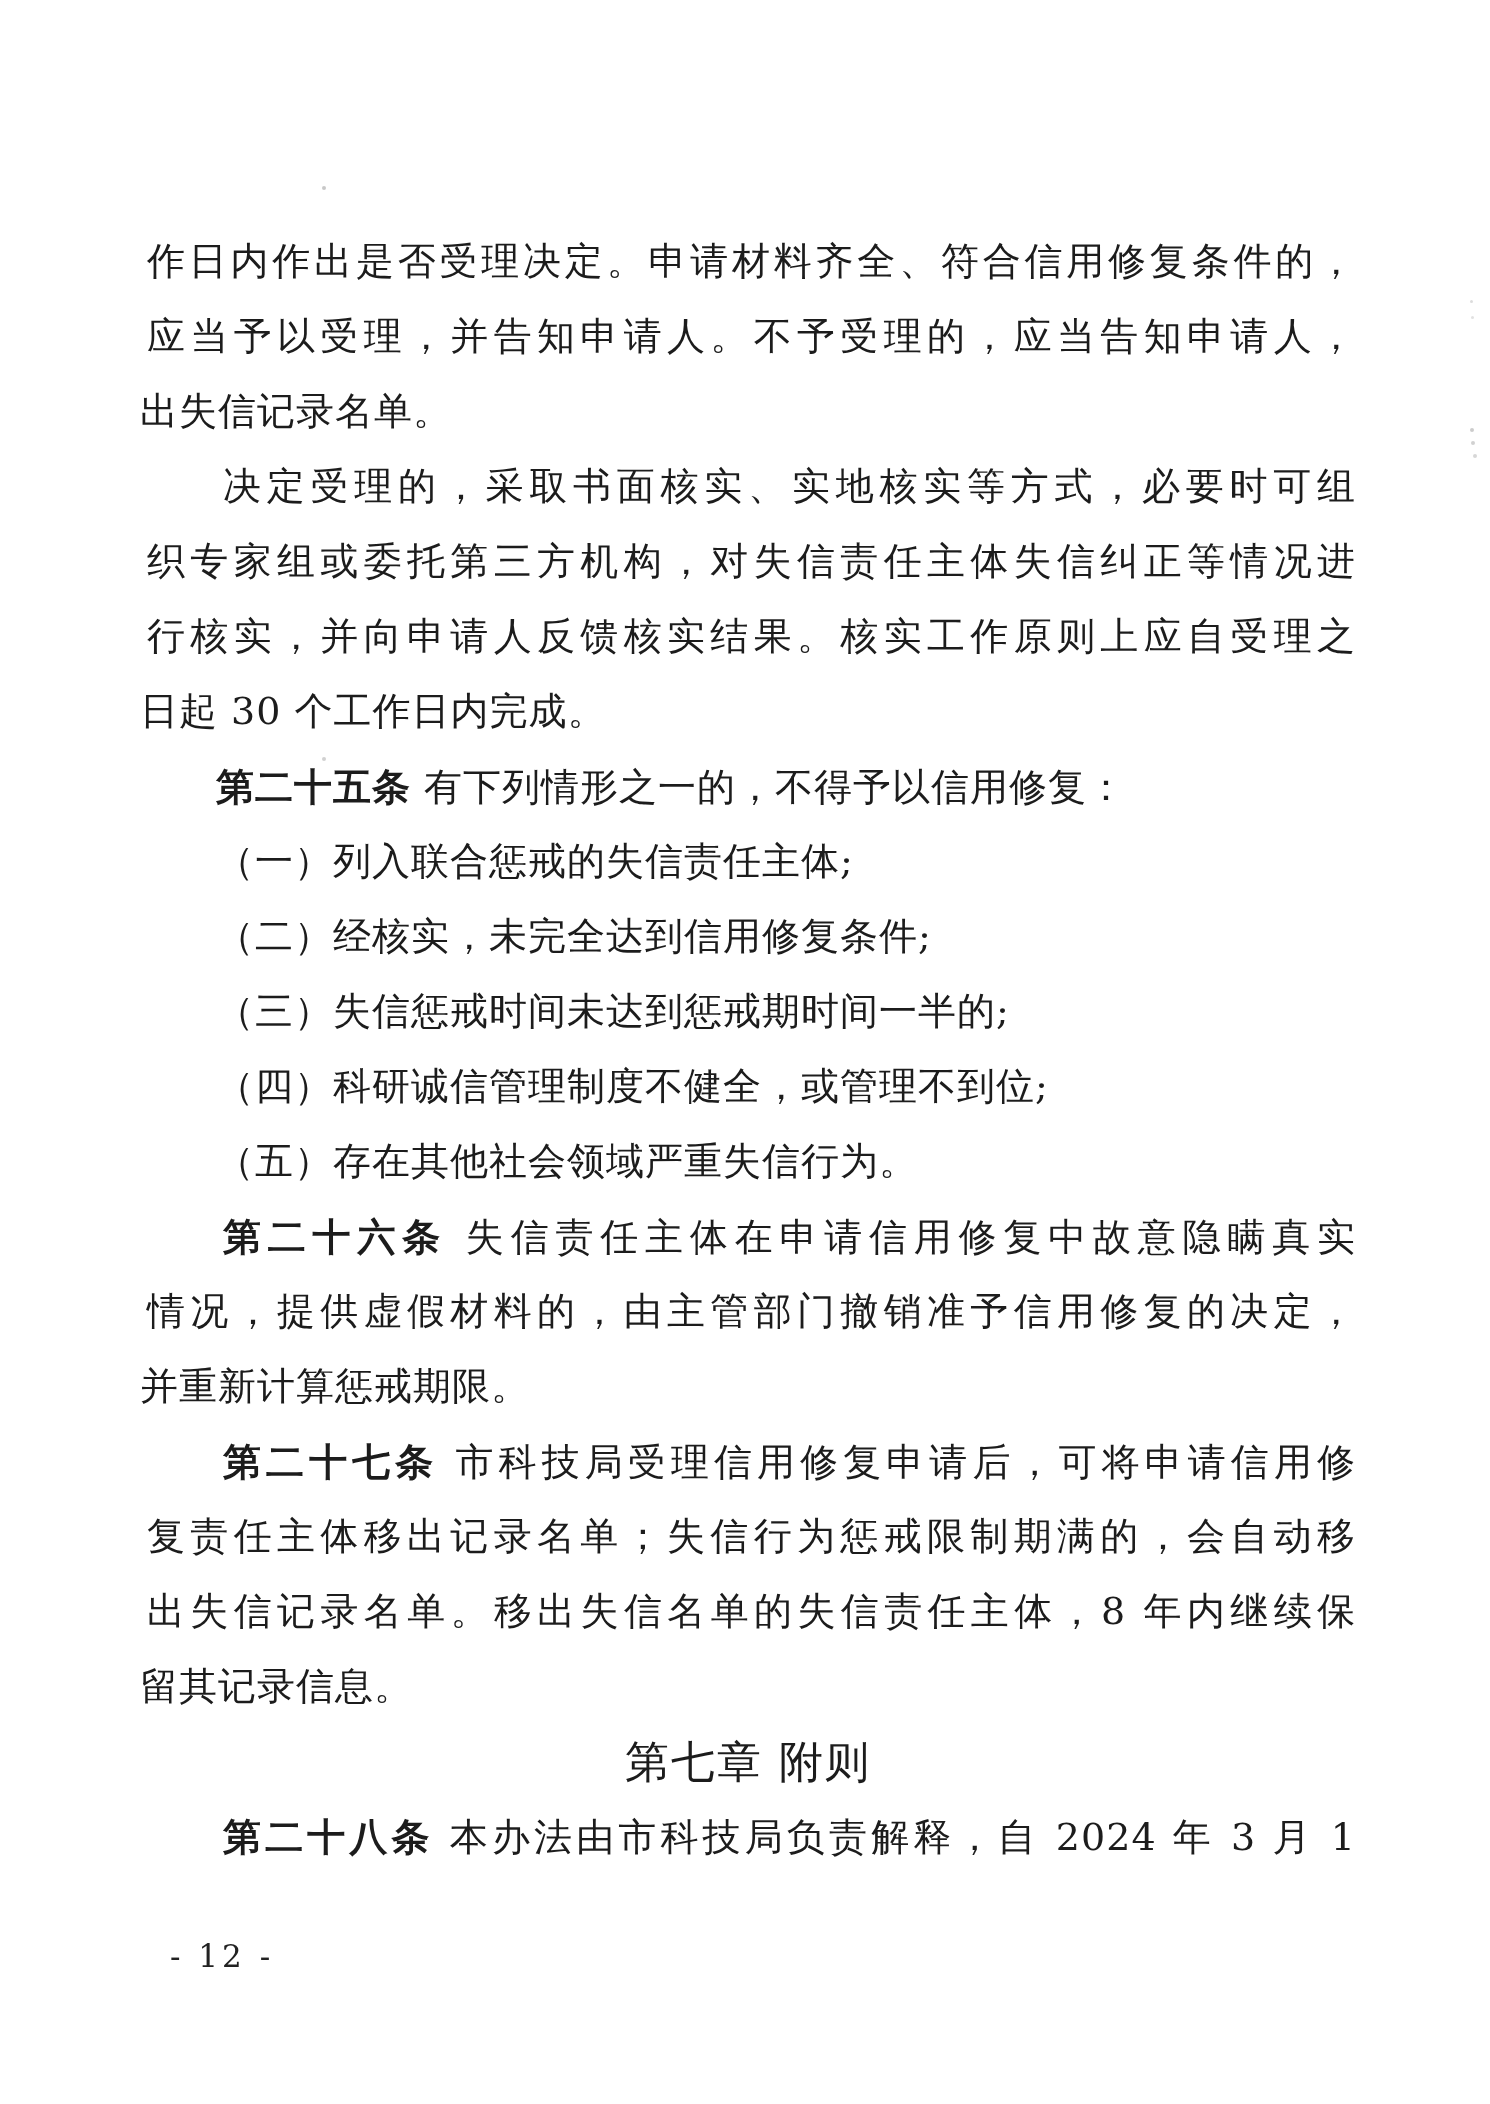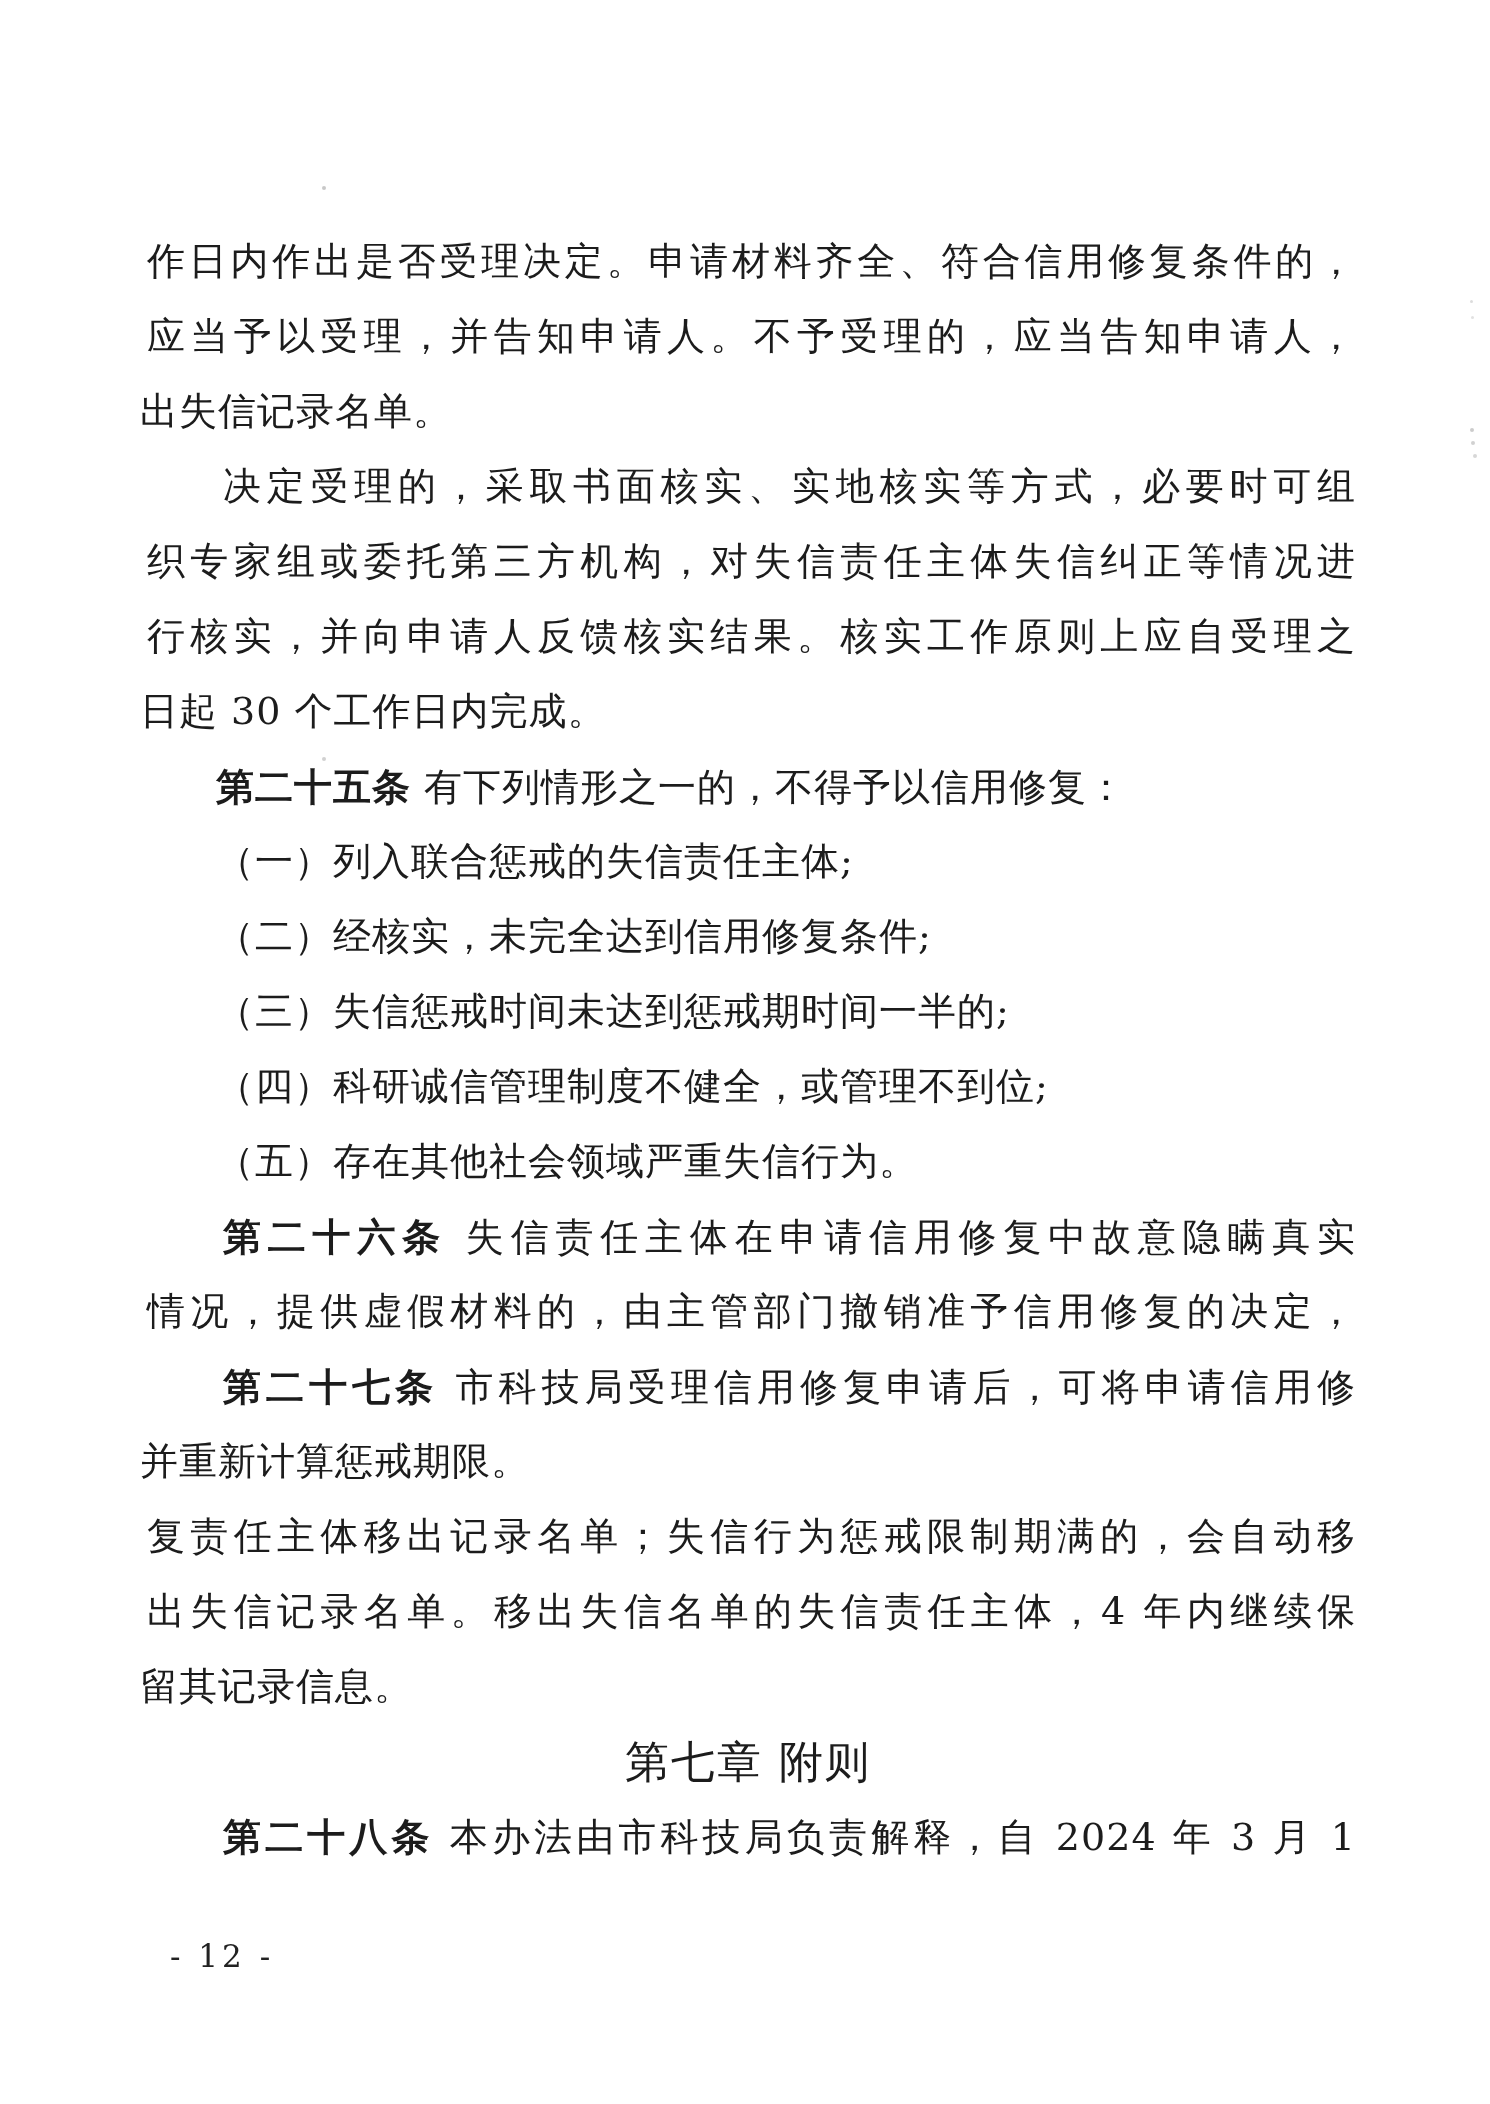--- a/index.html
+++ b/index.html
@@ -87,27 +87,27 @@
     <div class="line indent">（一）列入联合惩戒的失信责任主体;</div>
     <div class="line indent">（二）经核实，未完全达到信用修复条件;</div>
     <div class="line indent">（三）失信惩戒时间未达到惩戒期时间一半的;</div>
     <div class="line indent">（四）科研诚信管理制度不健全，或管理不到位;</div>
     <div class="line indent">（五）存在其他社会领域严重失信行为。</div>
 
     <div class="line j indent">
       <span class="b">第二十六条</span><span> 失信责任主体在申请信用修复中故意隐瞒真实</span>
     </div>
     <div class="line j">情况，提供虚假材料的，由主管部门撤销准予信用修复的决定，</div>
+    <div class="line">并重新计算惩戒期限。</div>
+
     <div class="line j indent">
       <span class="b">第二十七条</span><span> 市科技局受理信用修复申请后，可将申请信用修</span>
     </div>
-
-    <div class="line">并重新计算惩戒期限。</div>
     <div class="line j">复责任主体移出记录名单；失信行为惩戒限制期满的，会自动移</div>
-    <div class="line j">出失信记录名单。移出失信名单的失信责任主体，4 年内继续保</div>
+    <div class="line j">出失信记录名单。移出失信名单的失信责任主体，8 年内继续保</div>
     <div class="line">留其记录信息。</div>
 
     <div class="line chapter">第七章 附则</div>
 
     <div class="line j indent">
       <span class="b">第二十八条</span><span> 本办法由市科技局负责解释，自 2024 年 3 月 1</span>
     </div>
 
   </div>
 

